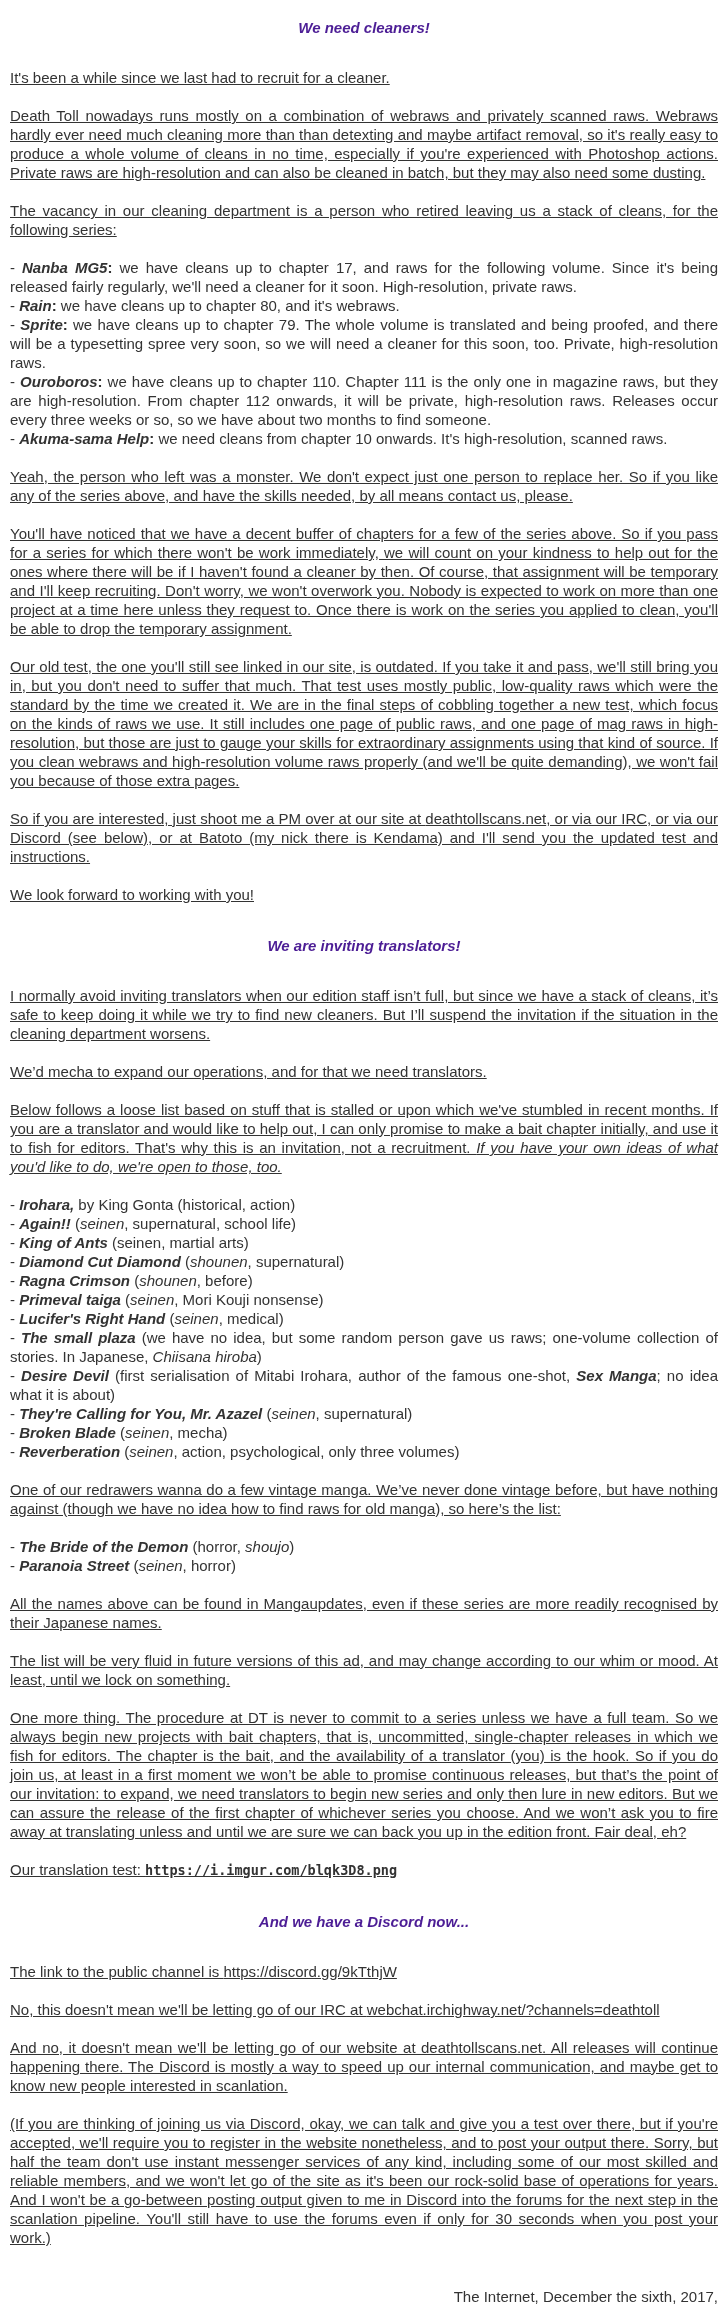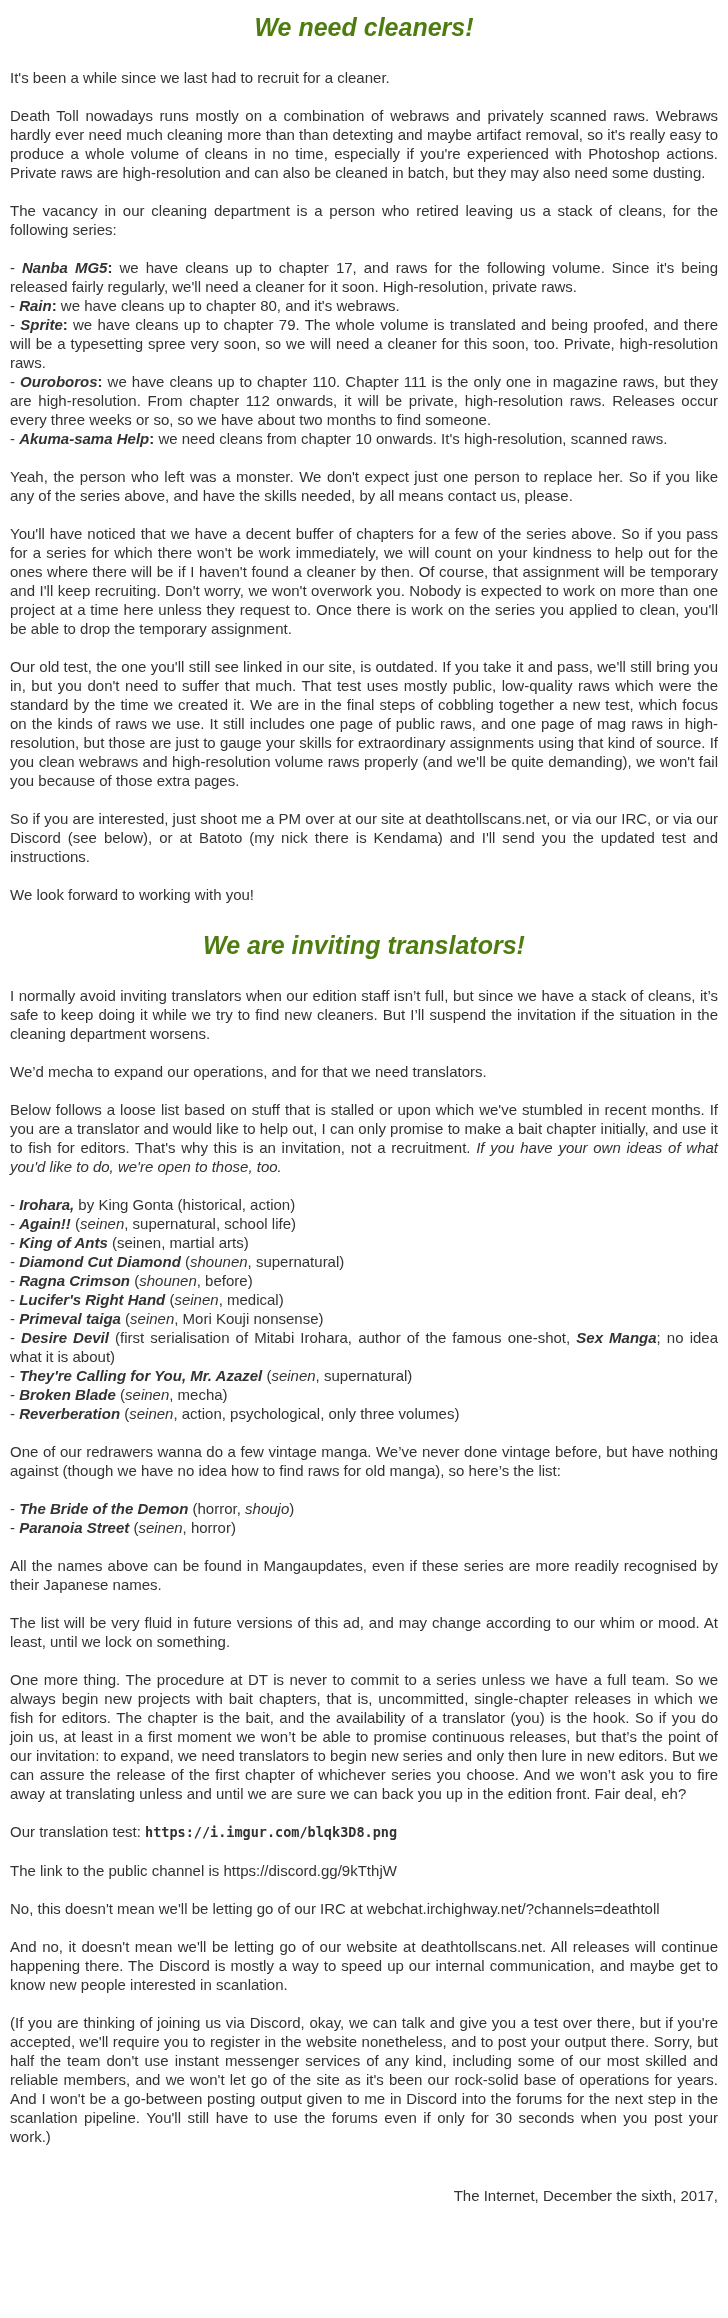--- a/index.html
+++ b/index.html
@@ -11,34 +11,35 @@
     width: 728px;
     color: #333333;
     font-family: "Liberation Sans", sans-serif;
     font-size: 15px;
     line-height: 19px;
   }
   .doc {
     padding: 6px 10px 14px 10px;
   }
   .section-heading {
-    font-size: 25px;
+    font-size: 15px;
     line-height: 27px;
     font-weight: bold;
     font-style: italic;
     text-align: center;
     margin: 28px 0 27px 0;
-    color: #4d7c0f;
+    color: #4c1d95;
   }
   .doc > .section-heading:first-child {
     margin-top: 8px;
   }
   .para {
     margin: 19px 0;
     text-align: justify;
+    text-decoration: underline;
   }
   .line {
     margin: 0;
     text-align: justify;
   }
   .run-b  { font-weight: bold; }
   .run-i  { font-style: italic; }
   .run-bi { font-weight: bold; font-style: italic; }
   .run-m  {
     font-family: "DejaVu Sans Mono", monospace;
@@ -71,33 +72,35 @@
     <div class="para"><span>We look forward to working with you!</span></div>
     <div class="section-heading">We are inviting translators!</div>
     <div class="para"><span>I normally avoid inviting translators when our edition staff isn’t full, but since we have a stack of cleans, it’s safe to keep doing it while we try to find new cleaners. But I’ll suspend the invitation if the situation in the cleaning department worsens.</span></div>
     <div class="para"><span>We’d mecha to expand our operations, and for that we need translators.</span></div>
     <div class="para"><span>Below follows a loose list based on stuff that is stalled or upon which we've stumbled in recent months. If you are a translator and would like to help out, I can only promise to make a bait chapter initially, and use it to fish for editors. That's why this is an invitation, not a recruitment. </span><span class="run-i">If you have your own ideas of what you'd like to do, we're open to those, too.</span></div>
     <div class="line"><span>- </span><span class="run-bi">Irohara,</span><span> by King Gonta (historical, action)</span></div>
     <div class="line"><span>- </span><span class="run-bi">Again!!</span><span> (</span><span class="run-i">seinen</span><span>, supernatural, school life)</span></div>
     <div class="line"><span>- </span><span class="run-bi">King of Ants</span><span> (seinen, martial arts)</span></div>
     <div class="line"><span>- </span><span class="run-bi">Diamond Cut Diamond</span><span> (</span><span class="run-i">shounen</span><span>, supernatural)</span></div>
     <div class="line"><span>- </span><span class="run-bi">Ragna Crimson</span><span> (</span><span class="run-i">shounen</span><span>, before)</span></div>
+    <div class="line"><span>- </span><span class="run-bi">Primeval taiga</span><span> (</span><span class="run-i">seinen</span><span>, Mori Kouji nonsense)</span></div>
     <div class="line"><span>- </span><span class="run-bi">Lucifer's Right Hand</span><span> (</span><span class="run-i">seinen</span><span>, medical)</span></div>
-    <div class="line"><span>- </span><span class="run-bi">Primeval taiga</span><span> (</span><span class="run-i">seinen</span><span>, Mori Kouji nonsense)</span></div>
+    <div class="line"><span>- </span><span class="run-bi">The small plaza</span><span> (we have no idea, but some random person gave us raws; one-volume collection of stories. In Japanese, </span><span class="run-i">Chiisana hiroba</span><span>)</span></div>
     <div class="line"><span>- </span><span class="run-bi">Desire Devil</span><span> (first serialisation of Mitabi Irohara, author of the famous one-shot, </span><span class="run-bi">Sex Manga</span><span>; no idea what it is about)</span></div>
     <div class="line"><span>- </span><span class="run-bi">They're Calling for You, Mr. Azazel</span><span> (</span><span class="run-i">seinen</span><span>, supernatural)</span></div>
     <div class="line"><span>- </span><span class="run-bi">Broken Blade</span><span> (</span><span class="run-i">seinen</span><span>, mecha)</span></div>
     <div class="line"><span>- </span><span class="run-bi">Reverberation</span><span> (</span><span class="run-i">seinen</span><span>, action, psychological, only three volumes)</span></div>
     <div class="para"><span>One of our redrawers wanna do a few vintage manga. We’ve never done vintage before, but have nothing against (though we have no idea how to find raws for old manga), so here’s the list:</span></div>
     <div class="line"><span>- </span><span class="run-bi">The Bride of the Demon</span><span> (horror, </span><span class="run-i">shoujo</span><span>)</span></div>
     <div class="line"><span>- </span><span class="run-bi">Paranoia Street</span><span> (</span><span class="run-i">seinen</span><span>, horror)</span></div>
     <div class="para"><span>All the names above can be found in Mangaupdates, even if these series are more readily recognised by their Japanese names.</span></div>
     <div class="para"><span>The list will be very fluid in future versions of this ad, and may change according to our whim or mood. At least, until we lock on something.</span></div>
     <div class="para"><span>One more thing. The procedure at DT is never to commit to a series unless we have a full team. So we always begin new projects with bait chapters, that is, uncommitted, single-chapter releases in which we fish for editors. The chapter is the bait, and the availability of a translator (you) is the hook. So if you do join us, at least in a first moment we won’t be able to promise continuous releases, but that’s the point of our invitation: to expand, we need translators to begin new series and only then lure in new editors. But we can assure the release of the first chapter of whichever series you choose. And we won’t ask you to fire away at translating unless and until we are sure we can back you up in the edition front. Fair deal, eh?</span></div>
     <div class="para"><span>Our translation test: </span><span class="run-m">https://i.imgur.com/blqk3D8.png</span></div>
+    <div class="section-heading">And we have a Discord now...</div>
     <div class="para"><span>The link to the public channel is </span><span>https://discord.gg/9kTthjW</span></div>
     <div class="para"><span>No, this doesn't mean we'll be letting go of our IRC at </span><span>webchat.irchighway.net/?channels=deathtoll</span></div>
     <div class="para"><span>And no, it doesn't mean we'll be letting go of our website at </span><span>deathtollscans.net</span><span>. All releases will continue happening there. The Discord is mostly a way to speed up our internal communication, and maybe get to know new people interested in scanlation.</span></div>
     <div class="para"><span>(If you are thinking of joining us via Discord, okay, we can talk and give you a test over there, but if you're accepted, we'll require you to register in the website nonetheless, and to post your output there. Sorry, but half the team don't use instant messenger services of any kind, including some of our most skilled and reliable members, and we won't let go of the site as it's been our rock-solid base of operations for years. And I won't be a go-between posting output given to me in Discord into the forums for the next step in the scanlation pipeline. You'll still have to use the forums even if only for 30 seconds when you post your work.)</span></div>
     <div class="signature">
     <div class="sig-line1">The Internet, December the sixth, 2017,</div>
 
   </div>
 </div>
 

